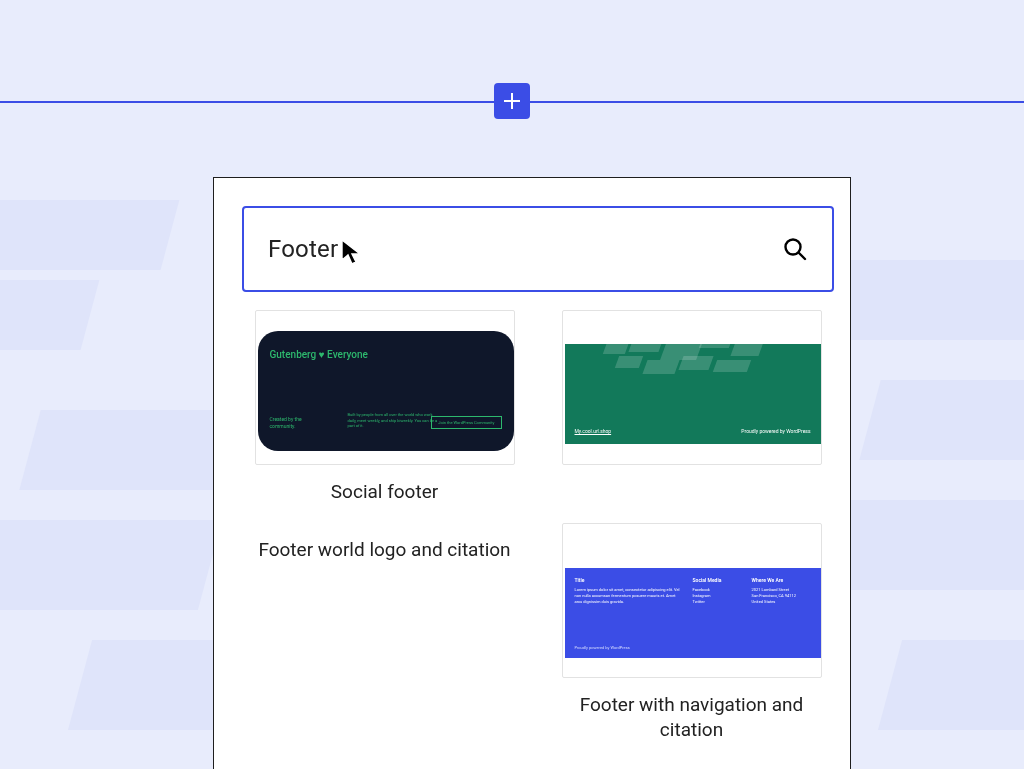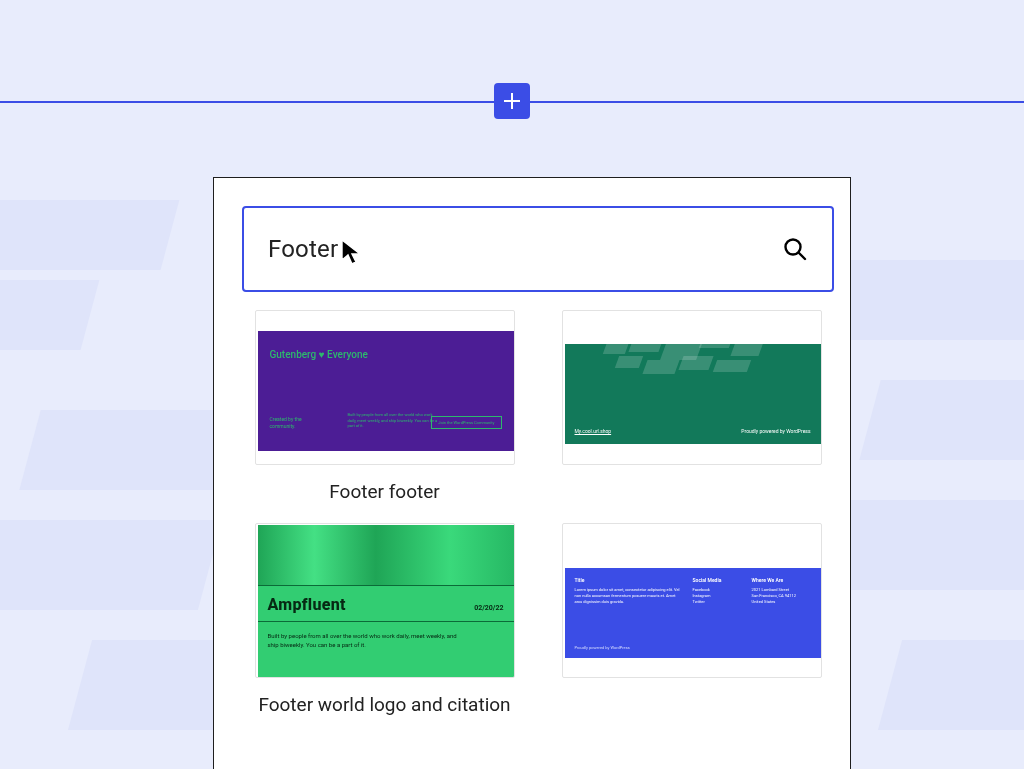--- a/index.html
+++ b/index.html
@@ -118,26 +118,27 @@
       text-align: center;
       font-size: 19px;
       color: #222;
       margin-top: 14px;
       line-height: 1.35;
       max-width: 260px;
     }
 
     
     .thumb1-inner {
-      background: #4c1d95;
+      background: #0f172a;
       width: 256px;
       height: 120px;
       margin-left: 0;
       padding: 18px 12px 10px 12px;
       position: relative;
+      border-radius: 20px;
     }
     .thumb1-title {
       color: #2db86d;
       font-size: 10px;
       font-weight: 500;
     }
     .thumb1-left {
       position: absolute;
       left: 12px;
       bottom: 22px;
@@ -306,21 +307,21 @@
 
     <div class="card">
       <div class="thumb">
         <div class="thumb1-inner">
           <div class="thumb1-title">Gutenberg ♥ Everyone</div>
           <div class="thumb1-left">Created by the community.</div>
           <div class="thumb1-mid">Built by people from all over the world who work daily, meet weekly, and ship biweekly. You can be a part of it.</div>
           <div class="thumb1-btn">Join the WordPress Community</div>
         </div>
       </div>
-      <div class="card-label">Footer footer</div>
+      <div class="card-label">Social footer</div>
     </div>
 
     <div class="card">
       <div class="thumb">
         <div class="thumb2-inner">
           <div class="thumb2-pattern">
             <span style="left:0px; top:6px;  width:22px; height:12px;"></span>
             <span style="left:26px;top:2px;  width:30px; height:14px;"></span>
             <span style="left:58px;top:8px;  width:36px; height:16px;"></span>
             <span style="left:96px;top:0px;  width:30px; height:12px;"></span>
@@ -330,32 +331,20 @@
             <span style="left:76px;top:20px; width:30px; height:14px;"></span>
             <span style="left:110px;top:24px;width:34px; height:12px;"></span>
           </div>
           <div class="thumb2-text-l">My.cool.url.shop</div>
           <div class="thumb2-text-r">Proudly powered by WordPress</div>
         </div>
       </div>
     </div>
 
     <div class="card">
-      <div class="thumb">
-        <div class="thumb3-inner">
-          <div class="thumb3-grad"></div>
-          <div class="thumb3-border1"></div>
-          <div class="thumb3-row">
-            <span class="thumb3-brand">Ampfluent</span>
-            <span class="thumb3-date">02/20/22</span>
-          </div>
-          <div class="thumb3-border2"></div>
-          <div class="thumb3-desc">Built by people from all over the world who work daily, meet weekly, and ship biweekly. You can be a part of it.</div>
-        </div>
-      </div>
       <div class="card-label">Footer world logo and citation</div>
     </div>
 
     <div class="card">
       <div class="thumb">
         <div class="thumb4-inner">
           <div class="thumb4-cols">
             <div class="thumb4-col c1">
               <div class="h">Title</div>
               <div>Lorem ipsum dolor sit amet, consectetur adipiscing elit. Vel non nulla accumsan fermentum posuere mauris et. Amet arcu dignissim duis gravida.</div>
@@ -369,20 +358,21 @@
             <div class="thumb4-col c3">
               <div class="h">Where We Are</div>
               <div style="white-space:pre-line;">2021 Lombard Street
 San Francisco, CA 94112
 United States</div>
             </div>
           </div>
           <div class="thumb4-bottom">Proudly powered by WordPress</div>
         </div>
       </div>
+      <div class="card-label">Footer with navigation and citation</div>
     </div>
 
   </div>
 </div>
 
 <svg class="cursor" width="26" height="30" viewBox="0 0 26 30">
   <path d="M2 2 L2 22 L8 17 L12 26 L16 24 L12 16 L20 16 Z" fill="#000" stroke="#fff" stroke-width="1.4"></path>
 </svg>
 
 </body></html>

